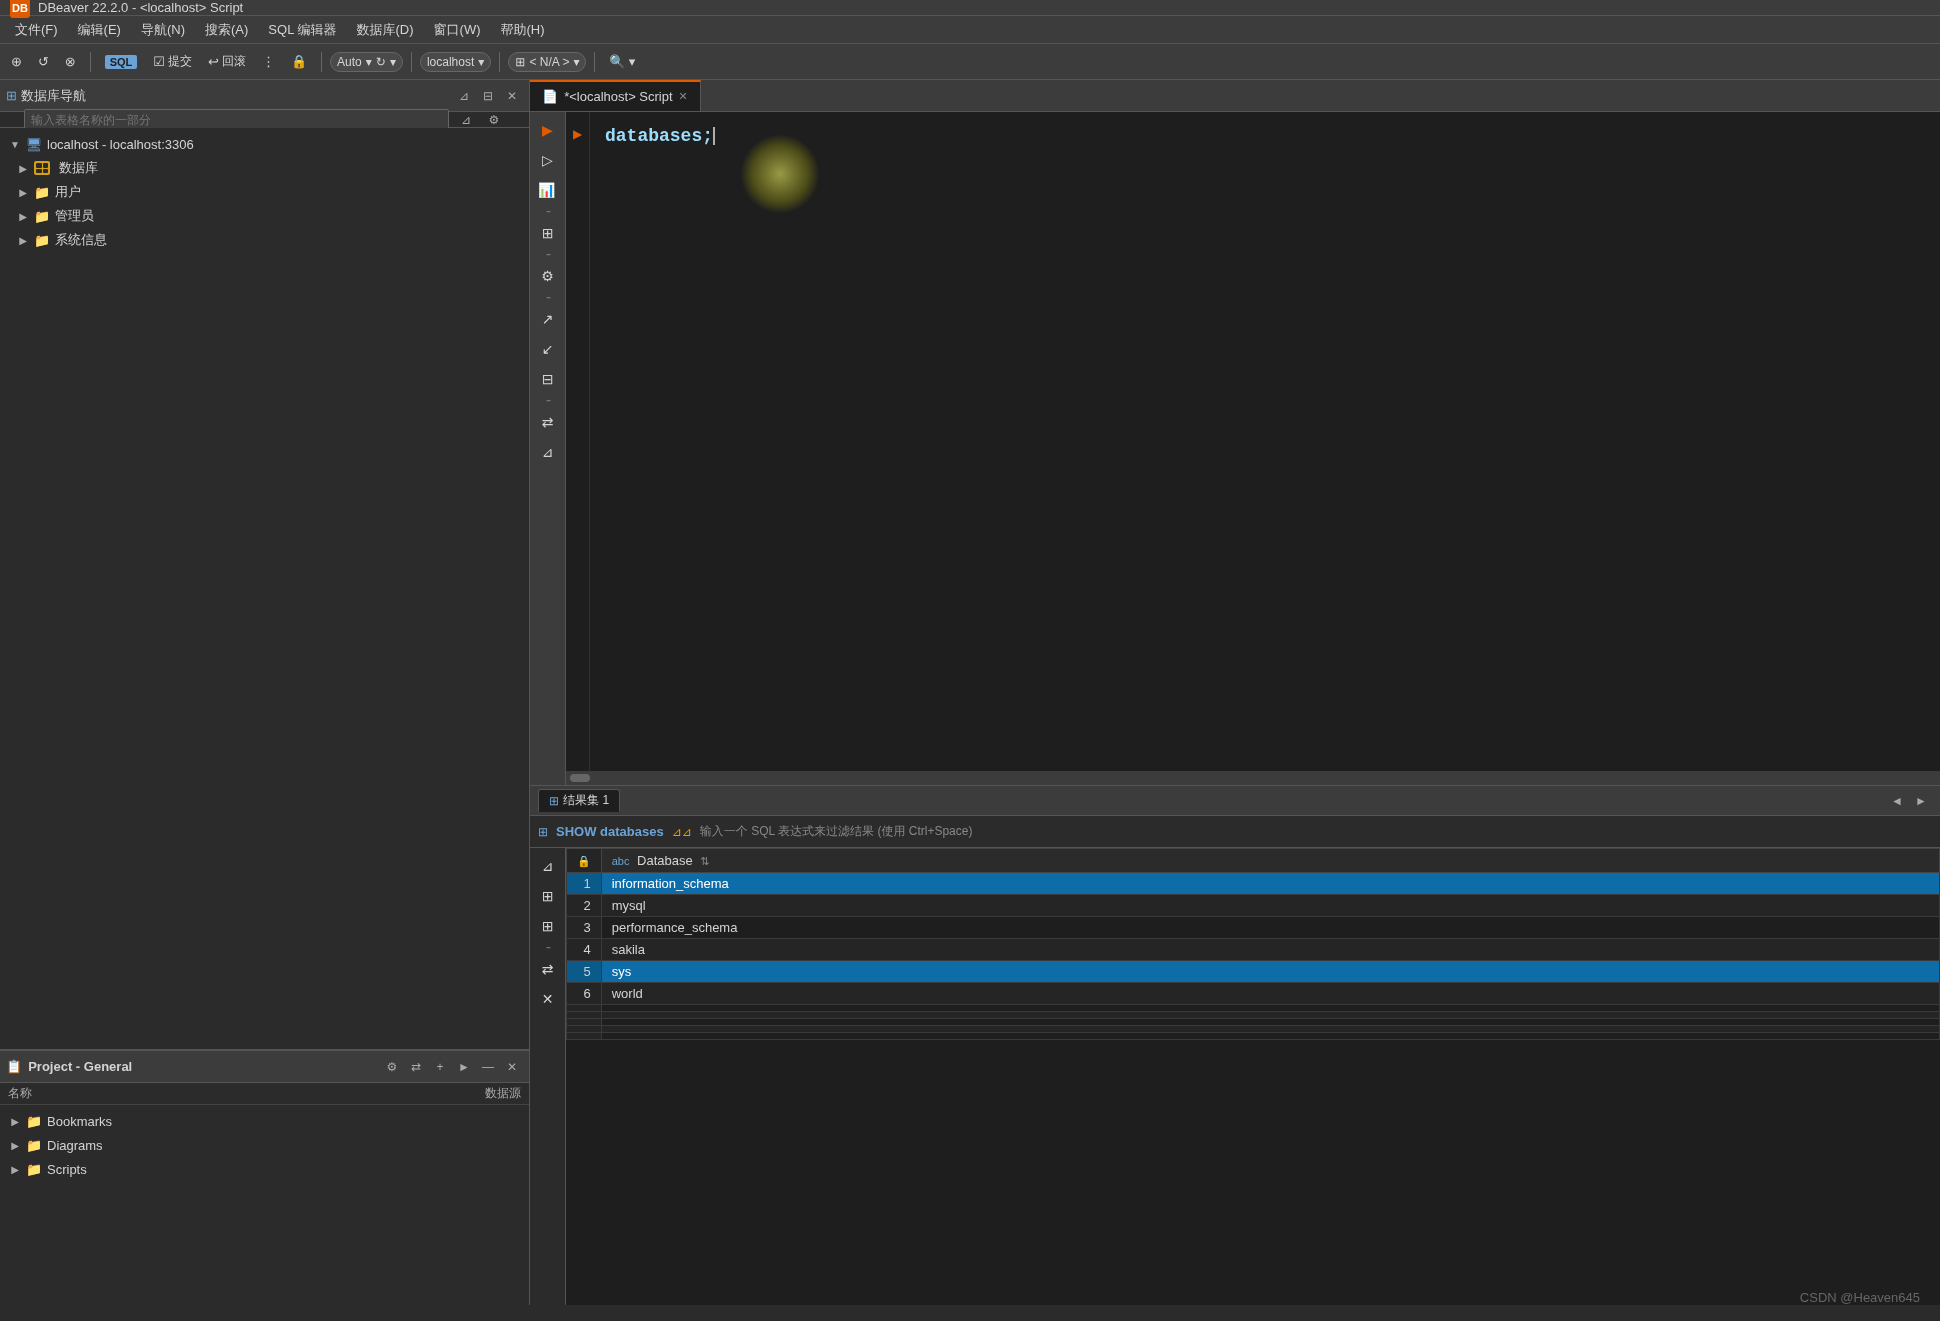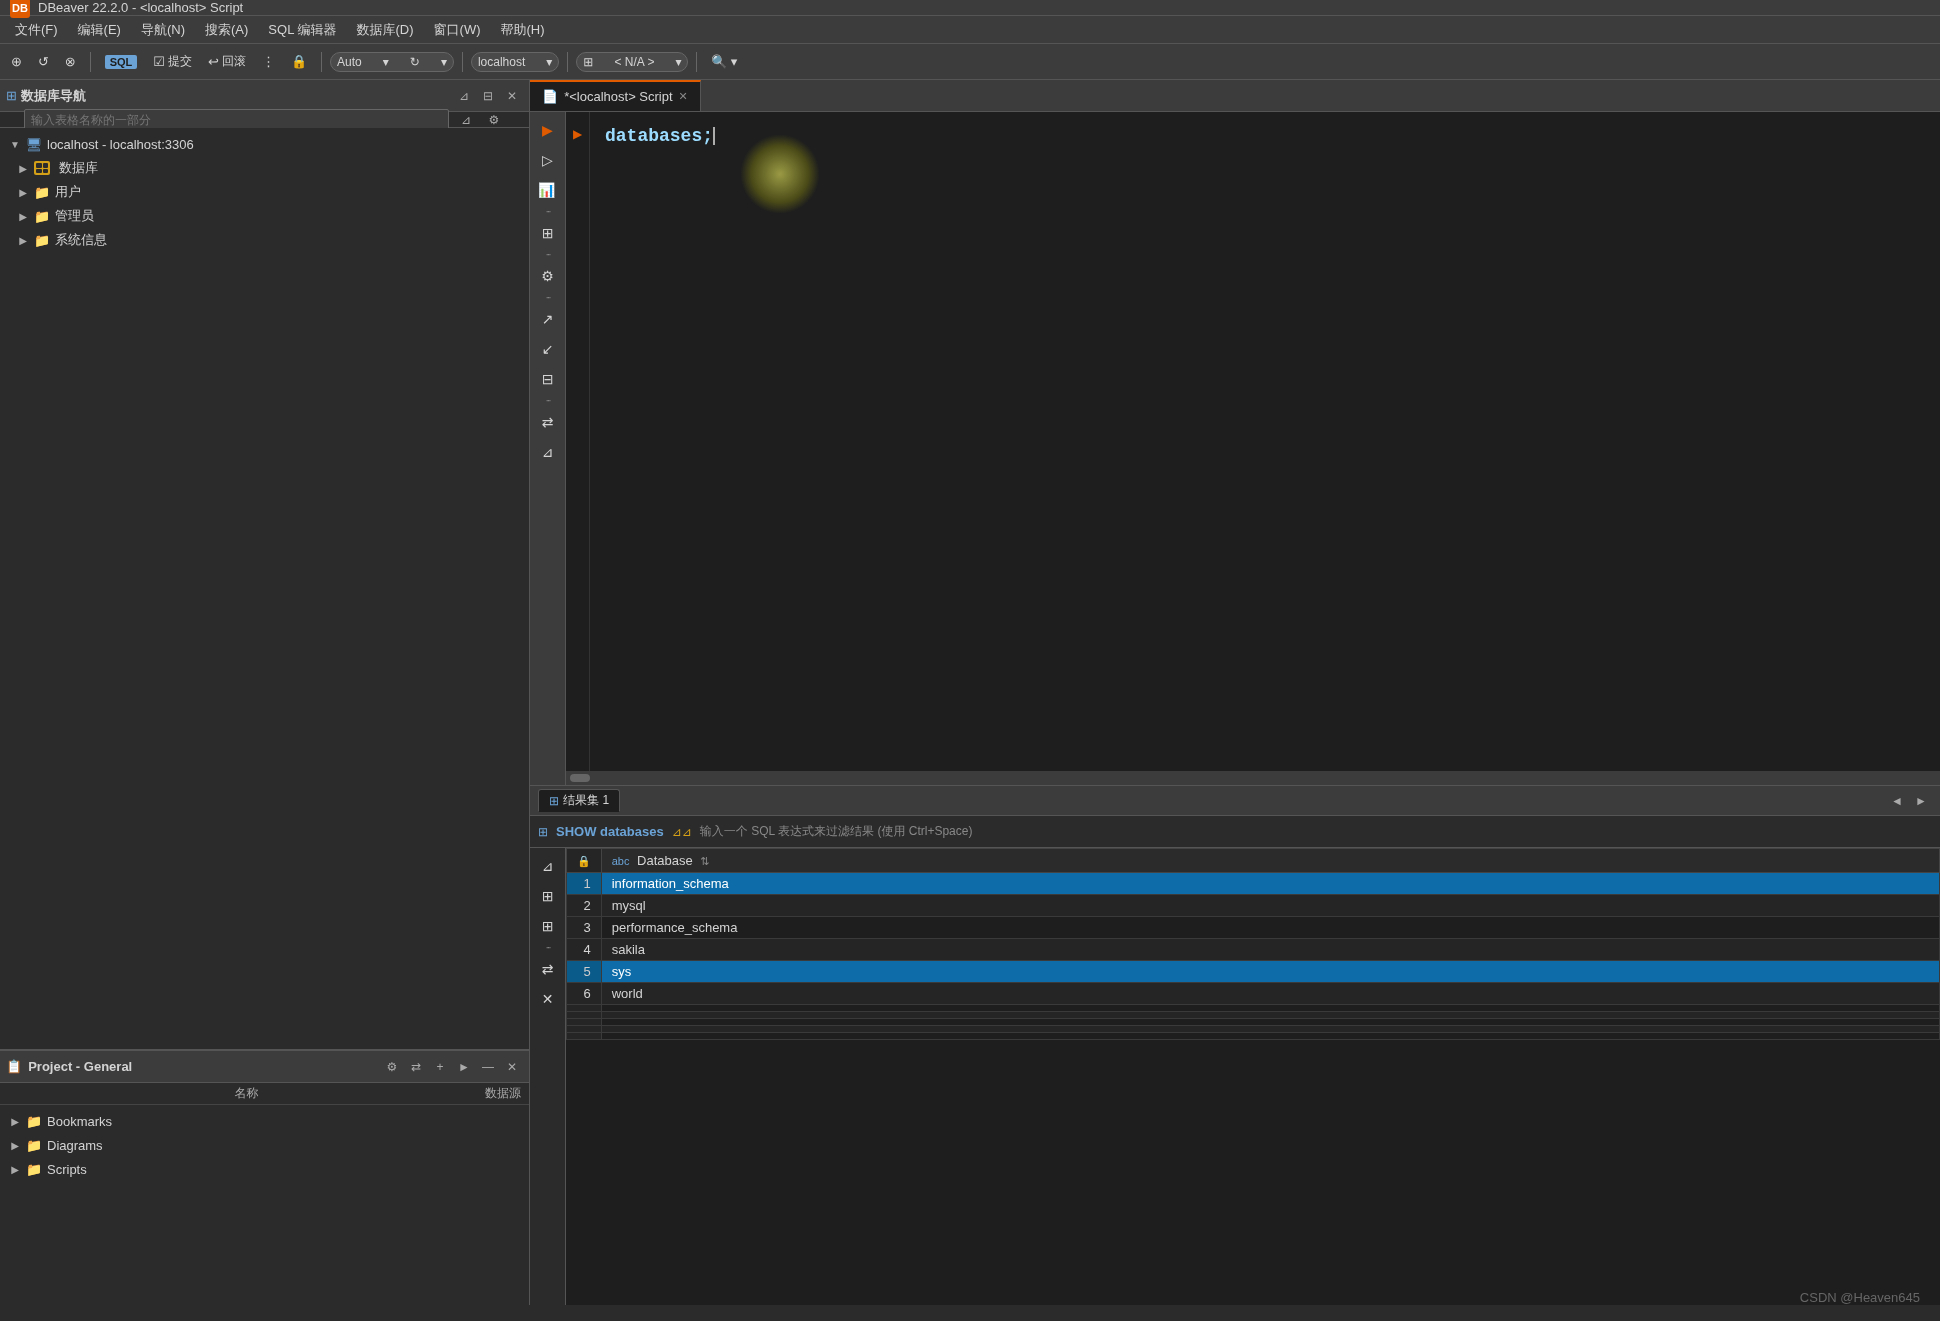--- a/index.html
+++ b/index.html
@@ -88,21 +88,21 @@
     .toolbar-dropdown {
       background: #4a4a4a;
       border: 1px solid #666;
       color: #d4d4d4;
       padding: 2px 6px;
       border-radius: 10px;
       font-size: 12px;
       cursor: pointer;
       display: flex;
       align-items: center;
-      gap: 21px;
+      gap: 4px;
     }
 
     
     .main-layout {
       display: flex;
       height: calc(1321px - 32px - 28px - 36px);
     }
 
     
     .left-panel {
@@ -468,21 +468,21 @@
       height: 32px;
       display: flex;
       align-items: center;
       padding: 0 6px;
       border-bottom: 1px solid #555;
       gap: 4px;
     }
     .nav-panel-title {
       flex: 1;
       font-size: 13px;
-      font-weight: bold;
+      font-weight: normal;
       color: #d4d4d4;
     }
     .nav-panel-icons {
       display: flex;
       gap: 2px;
     }
     .nav-panel-icon-btn {
       width: 22px;
       height: 22px;
       background: none;
@@ -664,21 +664,21 @@
         <button class="nav-panel-icon-btn">⚙</button>
         <button class="nav-panel-icon-btn">⇄</button>
         <button class="nav-panel-icon-btn">+</button>
         <button class="nav-panel-icon-btn">►</button>
         <button class="nav-panel-icon-btn">—</button>
         <button class="nav-panel-icon-btn">✕</button>
       </div>
     </div>
 
     <div style="display:flex; background:#2b2b2b; border-bottom:1px solid #444; padding: 2px 8px; font-size:12px; color:#aaa;">
-      <span style="flex:1;text-align:center;">名称</span>
+      <span style="flex:1;">名称</span>
       <span>数据源</span>
     </div>
 
     <div class="project-tree">
       <div class="tree-item">
         <span class="tree-arrow">▶</span>
         <span class="tree-icon icon-folder">📁</span>
         <span>Bookmarks</span>
       </div>
       <div class="tree-item">

